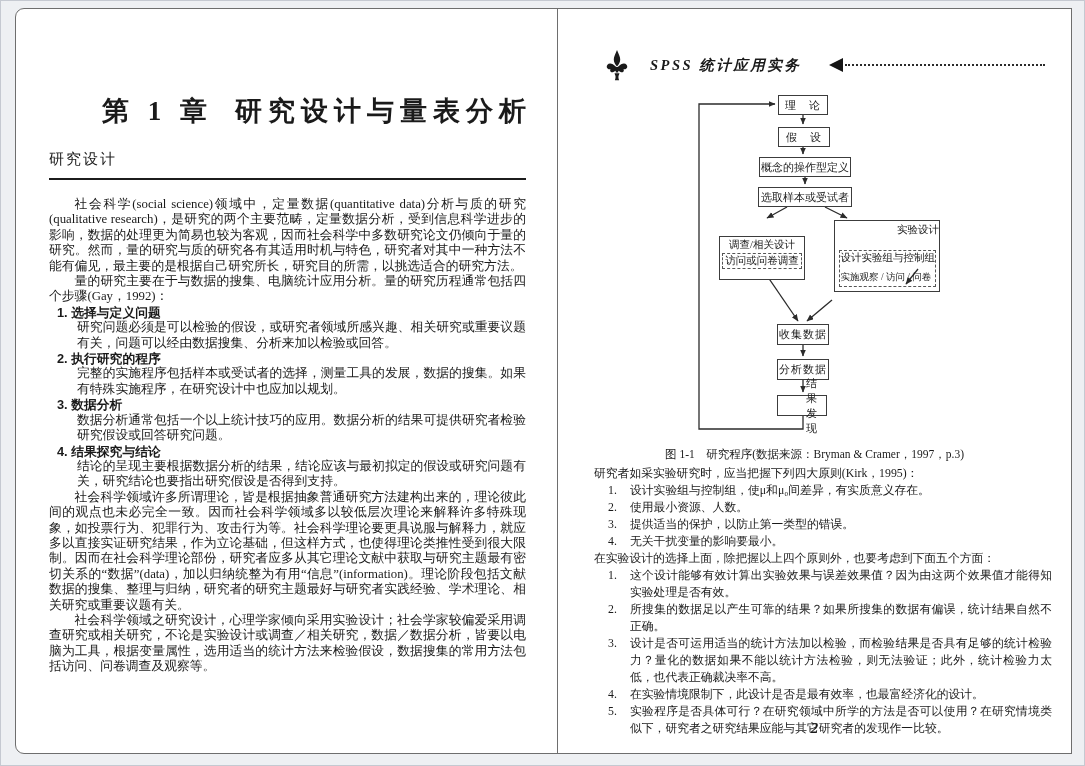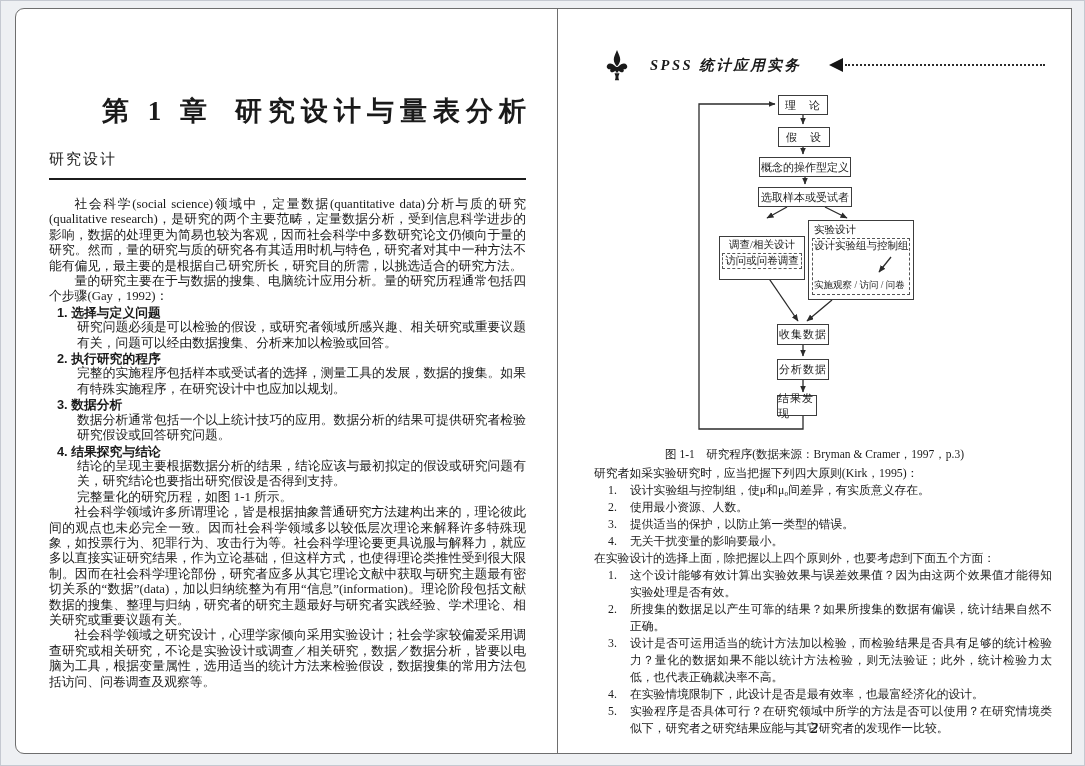--- a/index.html
+++ b/index.html
@@ -38,30 +38,30 @@
   .fc-lines{position:absolute;inset:0;z-index:0;}
   .fc-box{position:absolute;z-index:1;border:1px solid #3c3c3c;background:#fff;font-size:11px;
       display:flex;align-items:center;justify-content:center;box-sizing:border-box;letter-spacing:1px;}
   .fc-theory{left:86px;top:3px;width:50px;height:20px;}
   .fc-hyp{left:86px;top:35px;width:52px;height:20px;}
   .fc-op{left:67px;top:65px;width:92px;height:20px;letter-spacing:0;}
   .fc-sample{left:66px;top:95px;width:94px;height:20px;letter-spacing:0;}
   .fc-survey{left:27px;top:144px;width:86px;height:44px;flex-direction:column;justify-content:flex-start;letter-spacing:0;}
   .fc-survey .t{font-size:10.5px;line-height:16px;}
   .dashed-inner{border:1px dashed #555;font-size:10.5px;line-height:14px;padding:0 2px;white-space:nowrap;}
-  .fc-exp{left:116px;top:128px;width:106px;height:80px;flex-direction:column;align-items:flex-start;
+  .fc-exp{left:142px;top:128px;width:106px;height:72px;flex-direction:column;align-items:flex-end;
       justify-content:flex-start;letter-spacing:0;}
   .fc-exp-title{font-size:10.5px;line-height:17px;padding-left:5px;}
-  .fc-exp-dash{position:relative;margin:0 3px 4px 3px;flex:1 1 auto;border:1px dashed #555;}
+  .fc-exp-dash{position:relative;margin:12px 3px 4px 3px;flex:1 1 auto;border:1px dashed #555;}
   .fc-exp-line1{font-size:10.5px;line-height:14px;white-space:nowrap;padding-left:1px;}
   .fc-exp-line2{position:absolute;left:1px;bottom:2px;font-size:9.5px;white-space:nowrap;}
   .fc-exp-arrow{position:absolute;left:0;top:0;}
   .fc-collect{left:85px;top:232px;width:52px;height:21px;}
   .fc-analyze{left:85px;top:267px;width:52px;height:21px;}
-  .fc-results{left:85px;top:303px;width:40px;height:21px;}
+  .fc-results{left:85px;top:303px;width:50px;height:21px;padding-left:28px;}
 
   .caption{position:absolute;top:438px;left:0;width:100%;text-align:center;font-size:11.5px;}
   .rp-text{position:absolute;top:456px;left:36px;width:458px;font-size:11.8px;line-height:17px;
       text-align:justify;text-justify:inter-ideograph;}
   .rp-text p{margin:0;}
   .hang{display:flex;padding-left:14px;}
   .hang .n{flex:0 0 22px;}
   .hang .t{flex:1 1 auto;}
   .pagenum{position:absolute;top:712px;left:0;width:100%;text-align:center;
       font-style:italic;font-weight:bold;font-size:14px;}
@@ -93,21 +93,20 @@
         <div>
           <div class="num-item-title">3. 数据分析</div>
           <div class="num-item-body">数据分析通常包括一个以上统计技巧的应用。数据分析的结果可提供研究者检验研究假设或回答研究问题。</div>
         </div>
         <div>
           <div class="num-item-title">4. 结果探究与结论</div>
           <div class="num-item-body">结论的呈现主要根据数据分析的结果，结论应该与最初拟定的假设或研究问题有关，研究结论也要指出研究假设是否得到支持。</div>
         </div>
       </div>
 
-      <p class="plain-sub">完整量化的研究历程，如图 1-1 所示。</p>
       <p class="indent">社会科学领域许多所谓理论，皆是根据抽象普通研究方法建构出来的，理论彼此间的观点也未必完全一致。因而社会科学领域多以较低层次理论来解释许多特殊现象，如投票行为、犯罪行为、攻击行为等。社会科学理论要更具说服与解释力，就应多以直接实证研究结果，作为立论基础，但这样方式，也使得理论类推性受到很大限制。因而在社会科学理论部份，研究者应多从其它理论文献中获取与研究主题最有密切关系的“数据”(data)，加以归纳统整为有用“信息”(information)。理论阶段包括文献数据的搜集、整理与归纳，研究者的研究主题最好与研究者实践经验、学术理论、相关研究或重要议题有关。</p>
       <p class="indent">社会科学领域之研究设计，心理学家倾向采用实验设计；社会学家较偏爱采用调查研究或相关研究，不论是实验设计或调查／相关研究，数据／数据分析，皆要以电脑为工具，根据变量属性，选用适当的统计方法来检验假设，数据搜集的常用方法包括访问、问卷调查及观察等。</p>
     </div>
   </div>
 
   <div class="page page-right">
 
     <div class="rp-header">
       <svg class="fleur" width="22" height="33" viewBox="0 0 24 34">
         <path fill="#1a1a1a" d="M12 0 C10 5 8.5 7.5 8.5 10.5 C8.5 13.5 10 15.8 12 18.2 C14 15.8 15.5 13.5 15.5 10.5 C15.5 7.5 14 5 12 0 Z"></path>

